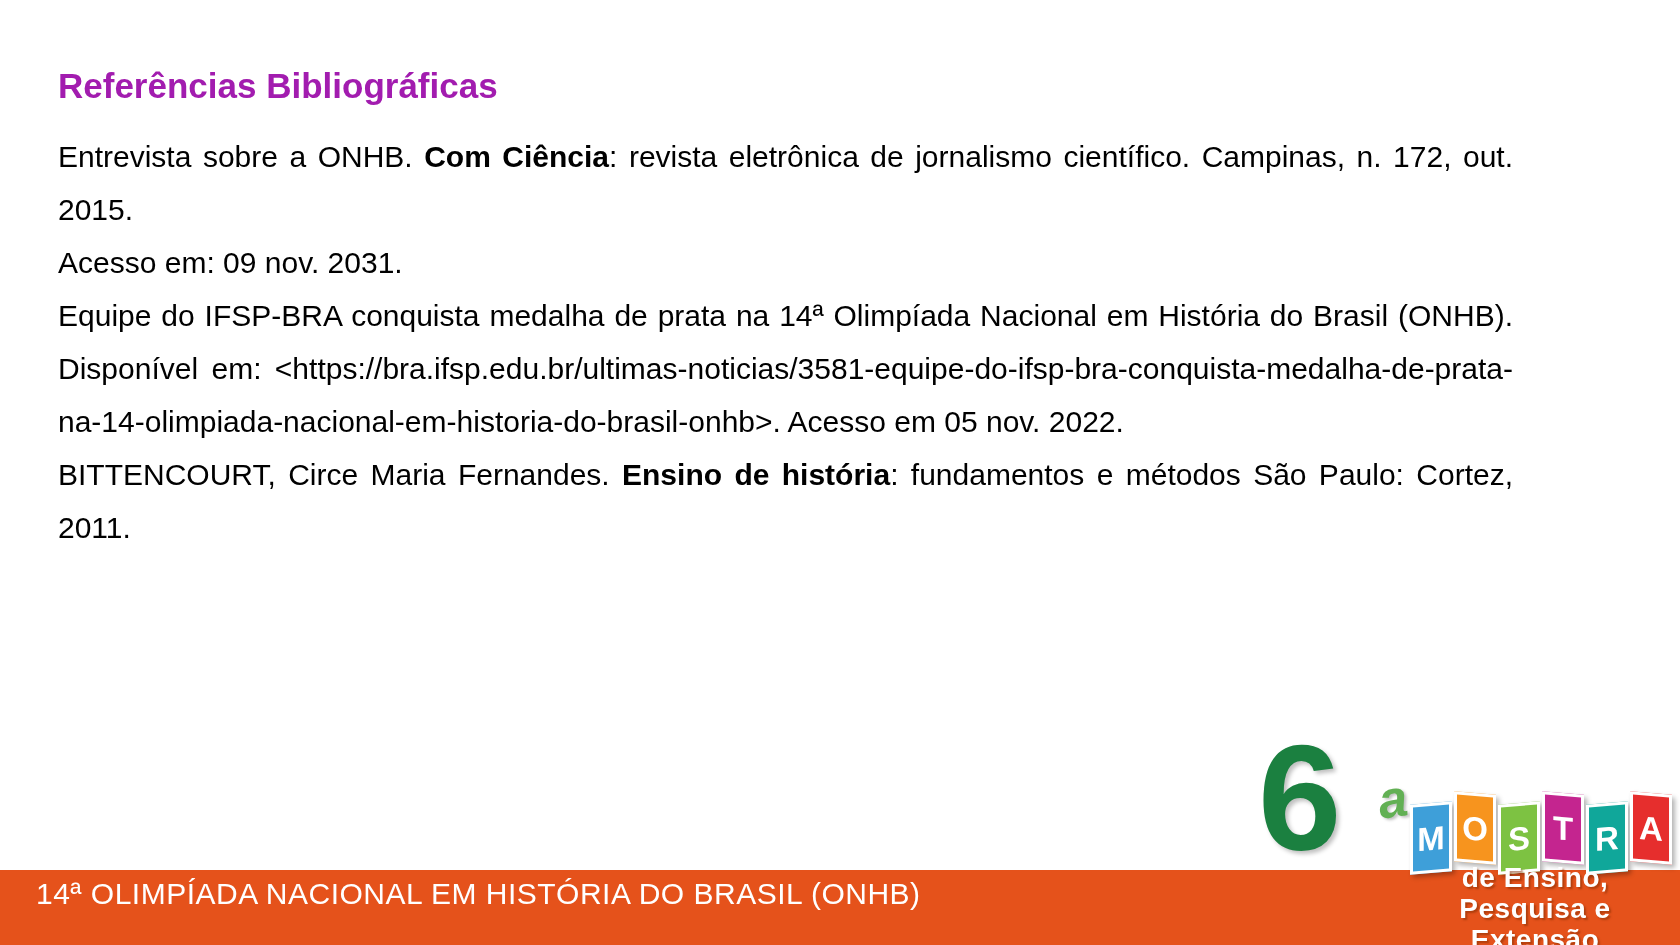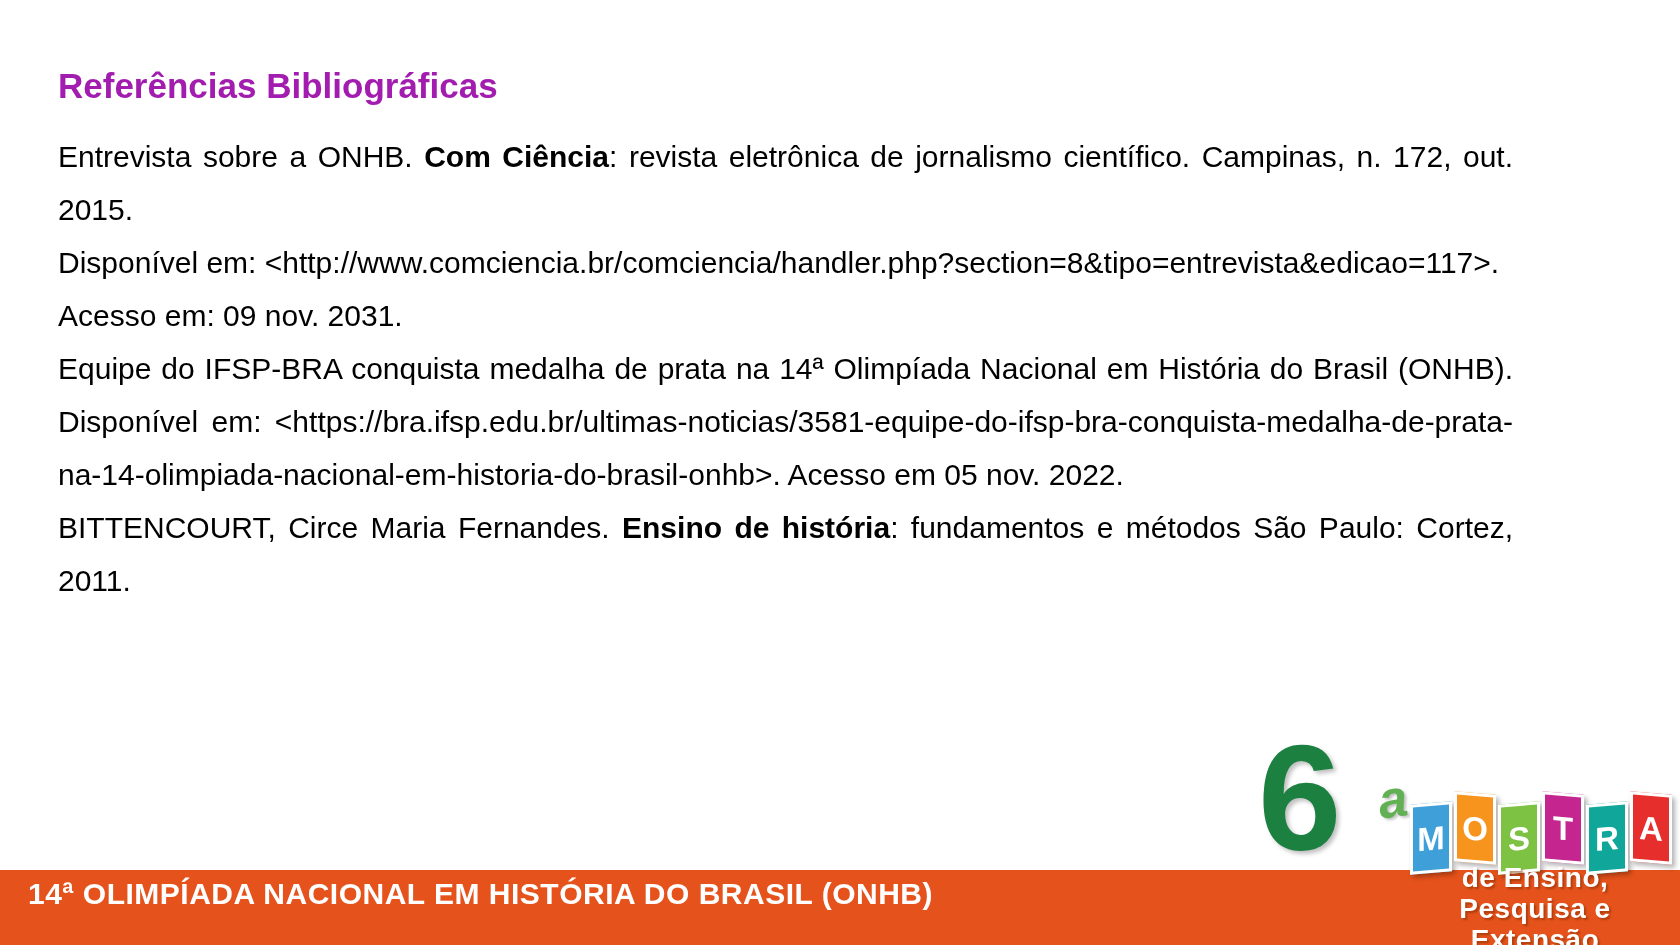--- a/index.html
+++ b/index.html
@@ -37,23 +37,23 @@
   .ref .bold{font-weight:bold;}
   
   .footer-bar{
     position:absolute;
     left:0;top:870px;
     width:1680px;height:75px;
     background:#E5521B;
   }
   .footer-title{
     position:absolute;
-    left:28px;top:7px;
+    left:36px;top:7px;
     font-size:30px;
-    font-weight:bold;
+    font-weight:normal;
     color:#ffffff;
     letter-spacing:0.5px;
     white-space:nowrap;
   }
   
   .logo{
     position:absolute;
     right:0;bottom:0;
     width:430px;height:200px;
   }
@@ -114,21 +114,20 @@
 </style>
 </head>
 <body>
 
 <div class="slide">
 
   <h1 class="slide-title">Referências Bibliográficas</h1>
 
   <div class="refs" id="refs">
       <p class="ref"><span>Entrevista sobre a ONHB. </span><span class="bold">Com Ciência</span><span>: revista eletrônica de jornalismo científico. Campinas, n. 172, out. 2015.</span></p>
-      <p class="ref"><span>Disponível em: &lt;http://www.comciencia.br/comciencia/handler.php?section=8&amp;tipo=entrevista&amp;edicao=117&gt;.</span></p>
       <p class="ref"><span>Acesso em: 09 nov. 2031.</span></p>
       <p class="ref"><span>Equipe do IFSP-BRA conquista medalha de prata na 14ª Olimpíada Nacional em História do Brasil (ONHB). Disponível em: &lt;https://bra.ifsp.edu.br/ultimas-noticias/3581-equipe-do-ifsp-bra-conquista-medalha-de-prata-na-14-olimpiada-nacional-em-historia-do-brasil-onhb&gt;. Acesso em 05 nov. 2022.</span></p>
       <p class="ref"><span>BITTENCOURT, Circe Maria Fernandes. </span><span class="bold">Ensino de história</span><span>: fundamentos e métodos São Paulo: Cortez, 2011.</span></p>
     </div>
 
   <div class="footer-bar">
     <span class="footer-title">14ª OLIMPÍADA NACIONAL EM HISTÓRIA DO BRASIL (ONHB)</span>
   </div>
 
   <div class="logo">

